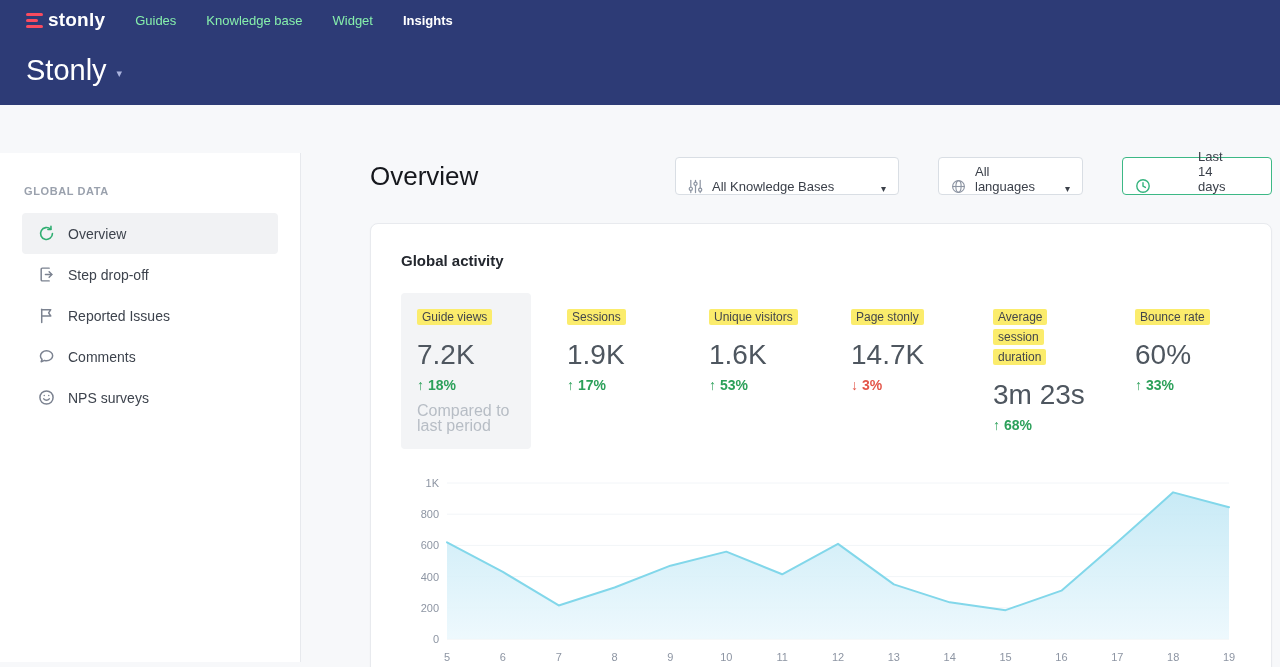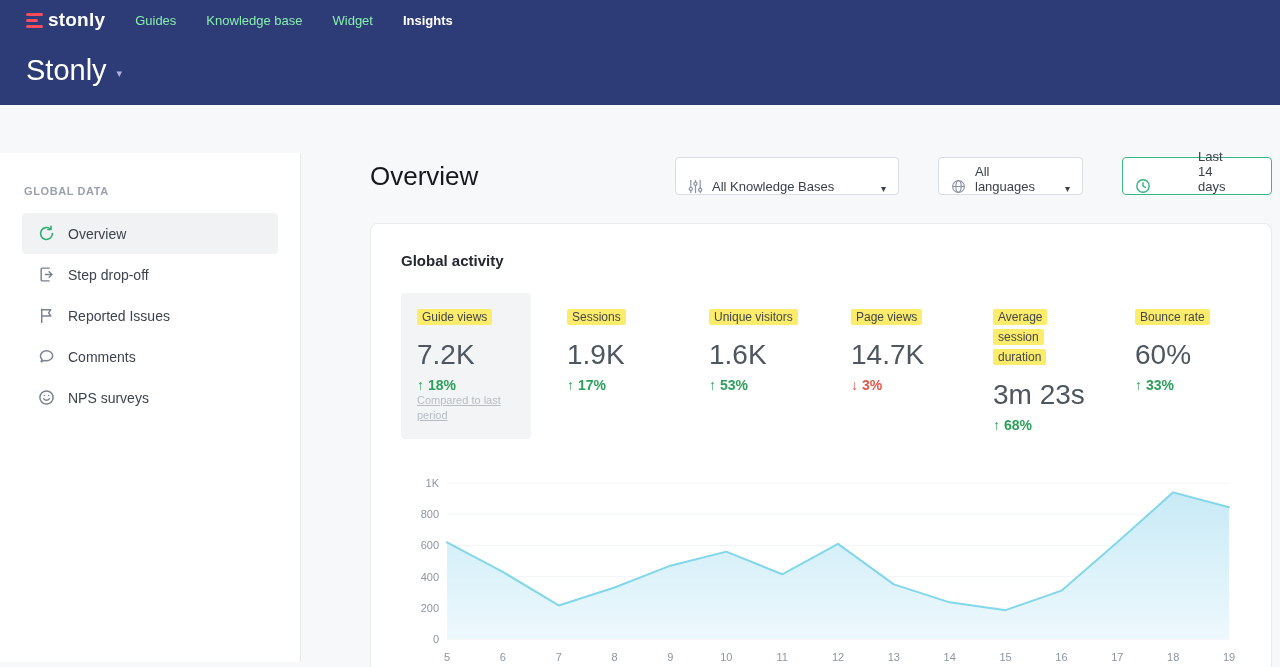--- a/index.html
+++ b/index.html
@@ -51,21 +51,21 @@
   .stats { display:flex; gap:20px; margin-top:24px; align-items:flex-start; }
   .stat { padding:14px 16px 16px; cursor:pointer; flex:1; min-width:0; }
   .stat.selected { background:#f3f4f6; border-radius:4px; flex:none; width:130px; }
   .stat-label { display:inline; background:#fbec6c; color:#43464c; font-size:12px;
                 line-height:19px; padding:1px 5px; border-radius:2px;
                 -webkit-box-decoration-break:clone; box-decoration-break:clone; }
   .stat-value { margin-top:12px; font-size:28px; font-weight:400; color:#4e565f; white-space:nowrap; }
   .stat-change { margin-top:6px; font-size:14px; font-weight:700; }
   .stat-change.up { color:#2ca05a; }
   .stat-change.down { color:#e4564a; }
-  .stat-note { margin-top:0; font-size:11px; line-height:15px; color:#b7bdc5;text-decoration:underline; }
+  .stat-note { margin-top:10px; font-size:16px; line-height:15px; color:#b7bdc5; }
 
   .chart-wrap { margin-top:24px; }
   svg text.tick { font-size:11px; fill:#8d95a3; font-family:"Liberation Sans", sans-serif; }
 </style>
 </head>
 <body>
 
 <header class="topnav">
   <div class="topnav-row">
     <div class="logo">
@@ -204,21 +204,21 @@
           <span class="stat-label">Sessions</span>
           <div class="stat-value">1.9K</div>
           <div class="stat-change up"><span class="arrow">↑</span> <span>17%</span></div>
         </div>
         <div class="stat">
           <span class="stat-label">Unique visitors</span>
           <div class="stat-value">1.6K</div>
           <div class="stat-change up"><span class="arrow">↑</span> <span>53%</span></div>
         </div>
         <div class="stat">
-          <span class="stat-label">Page views</span>
+          <span class="stat-label">Page stonly</span>
           <div class="stat-value">14.7K</div>
           <div class="stat-change down"><span class="arrow">↓</span> <span>3%</span></div>
         </div>
         <div class="stat">
           <span class="stat-label">Average session duration</span>
           <div class="stat-value">3m 23s</div>
           <div class="stat-change up"><span class="arrow">↑</span> <span>68%</span></div>
         </div>
         <div class="stat">
           <span class="stat-label">Bounce rate</span>

